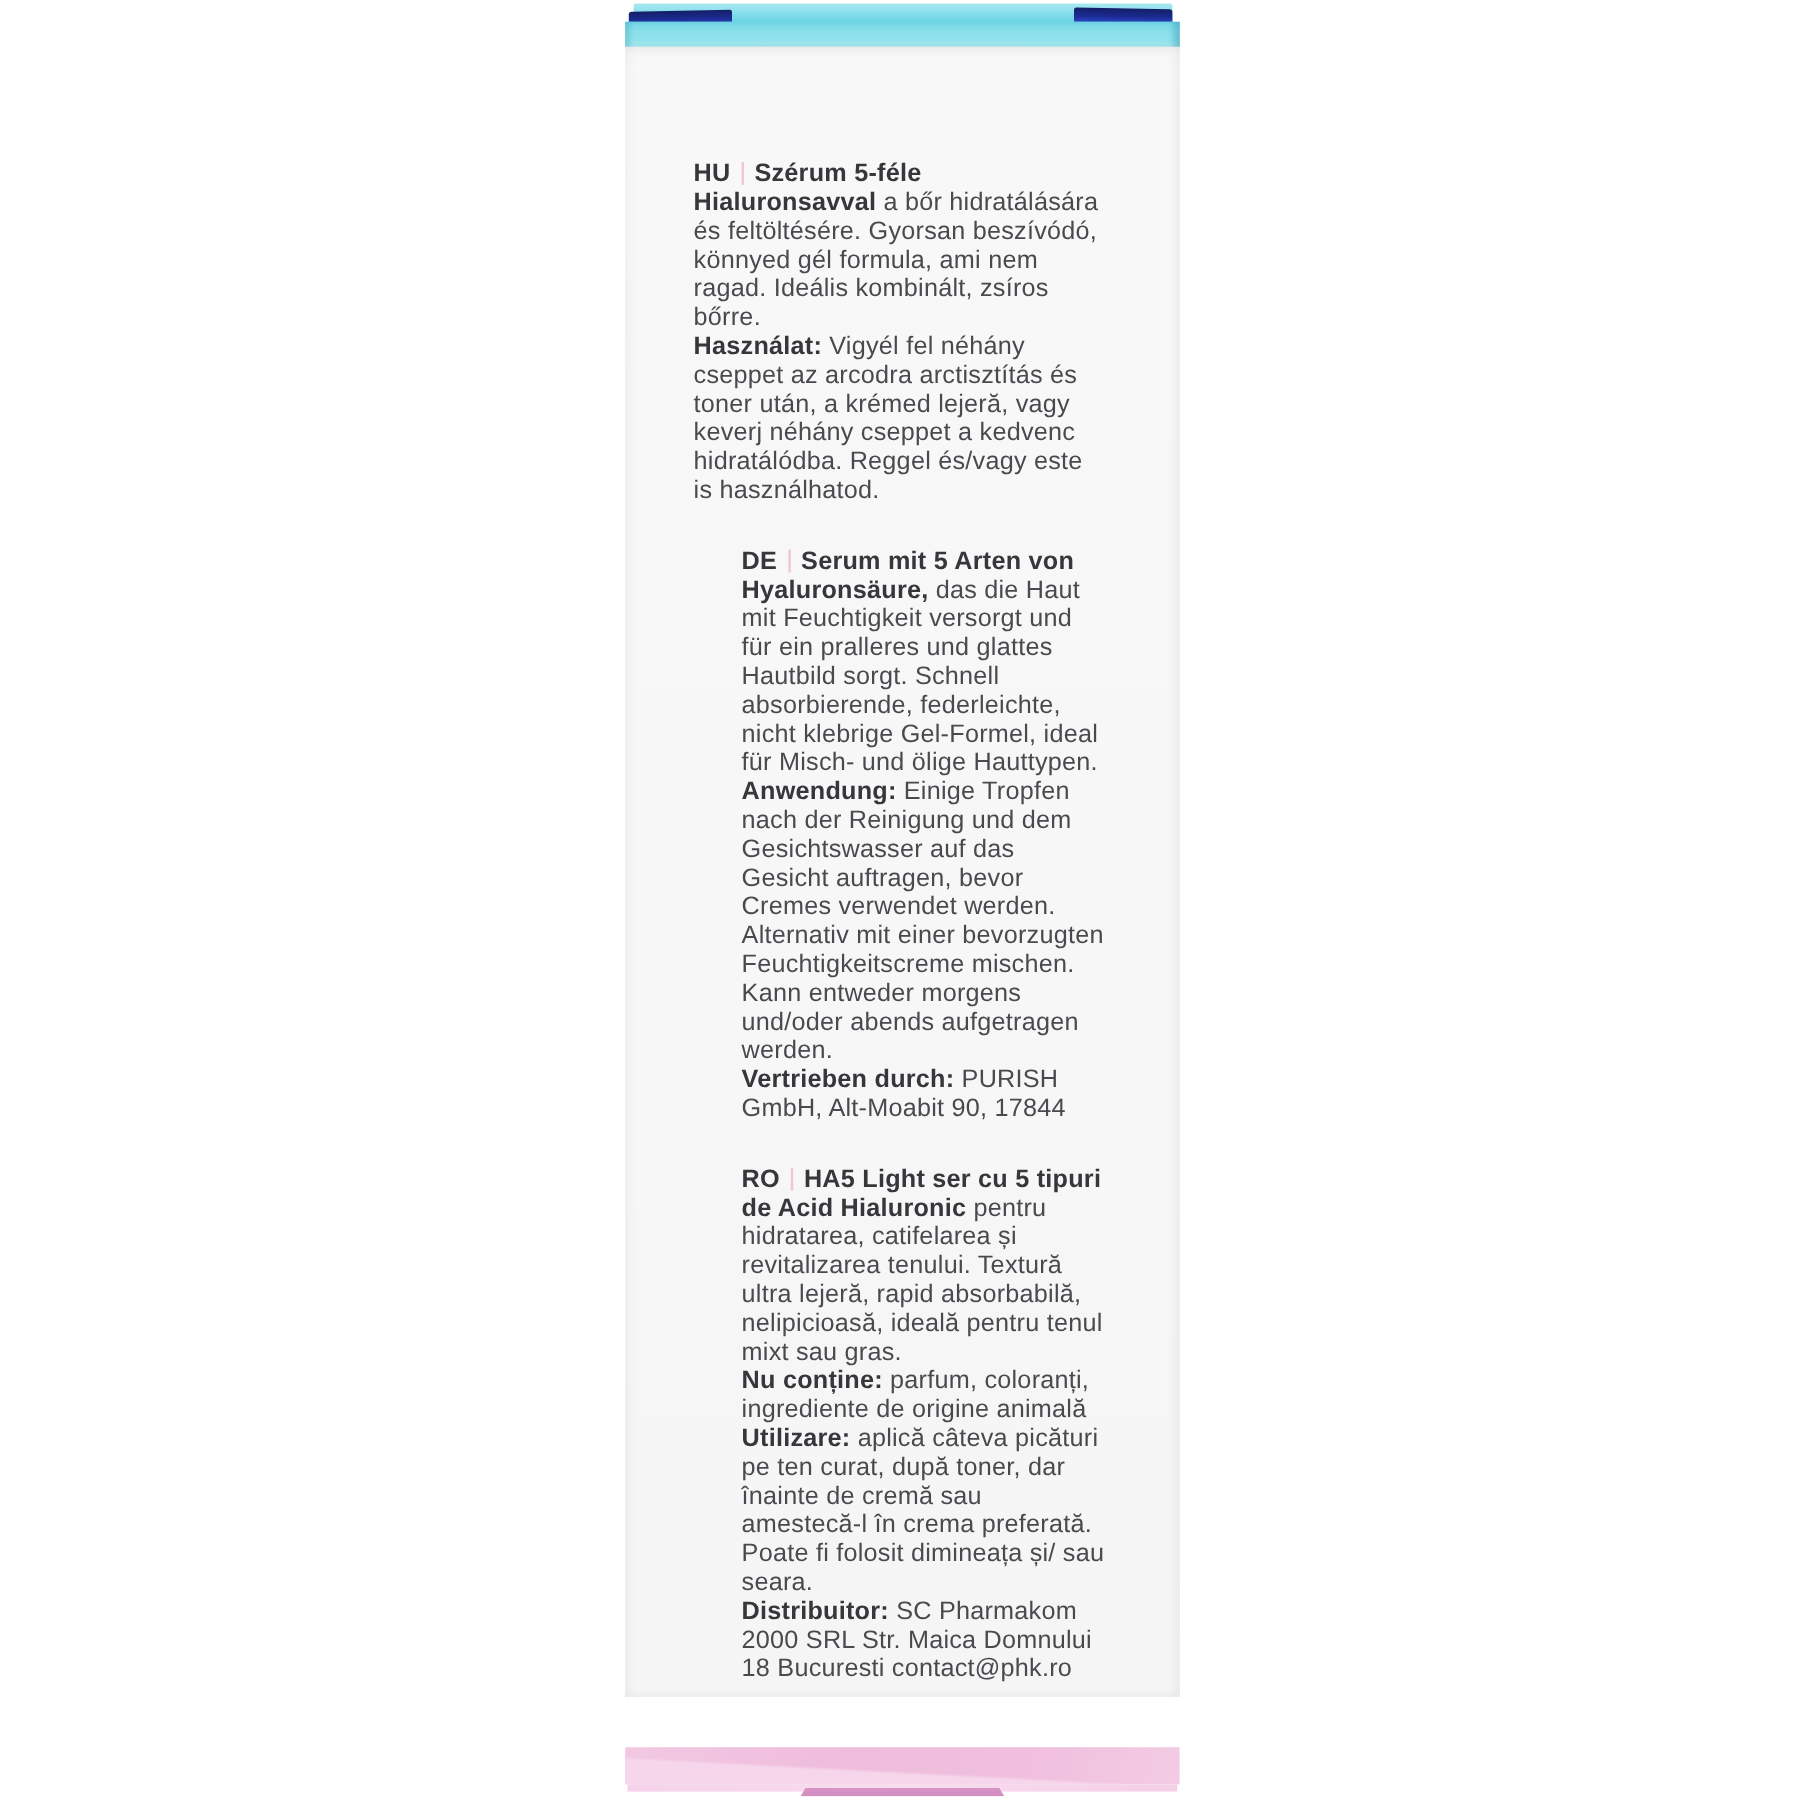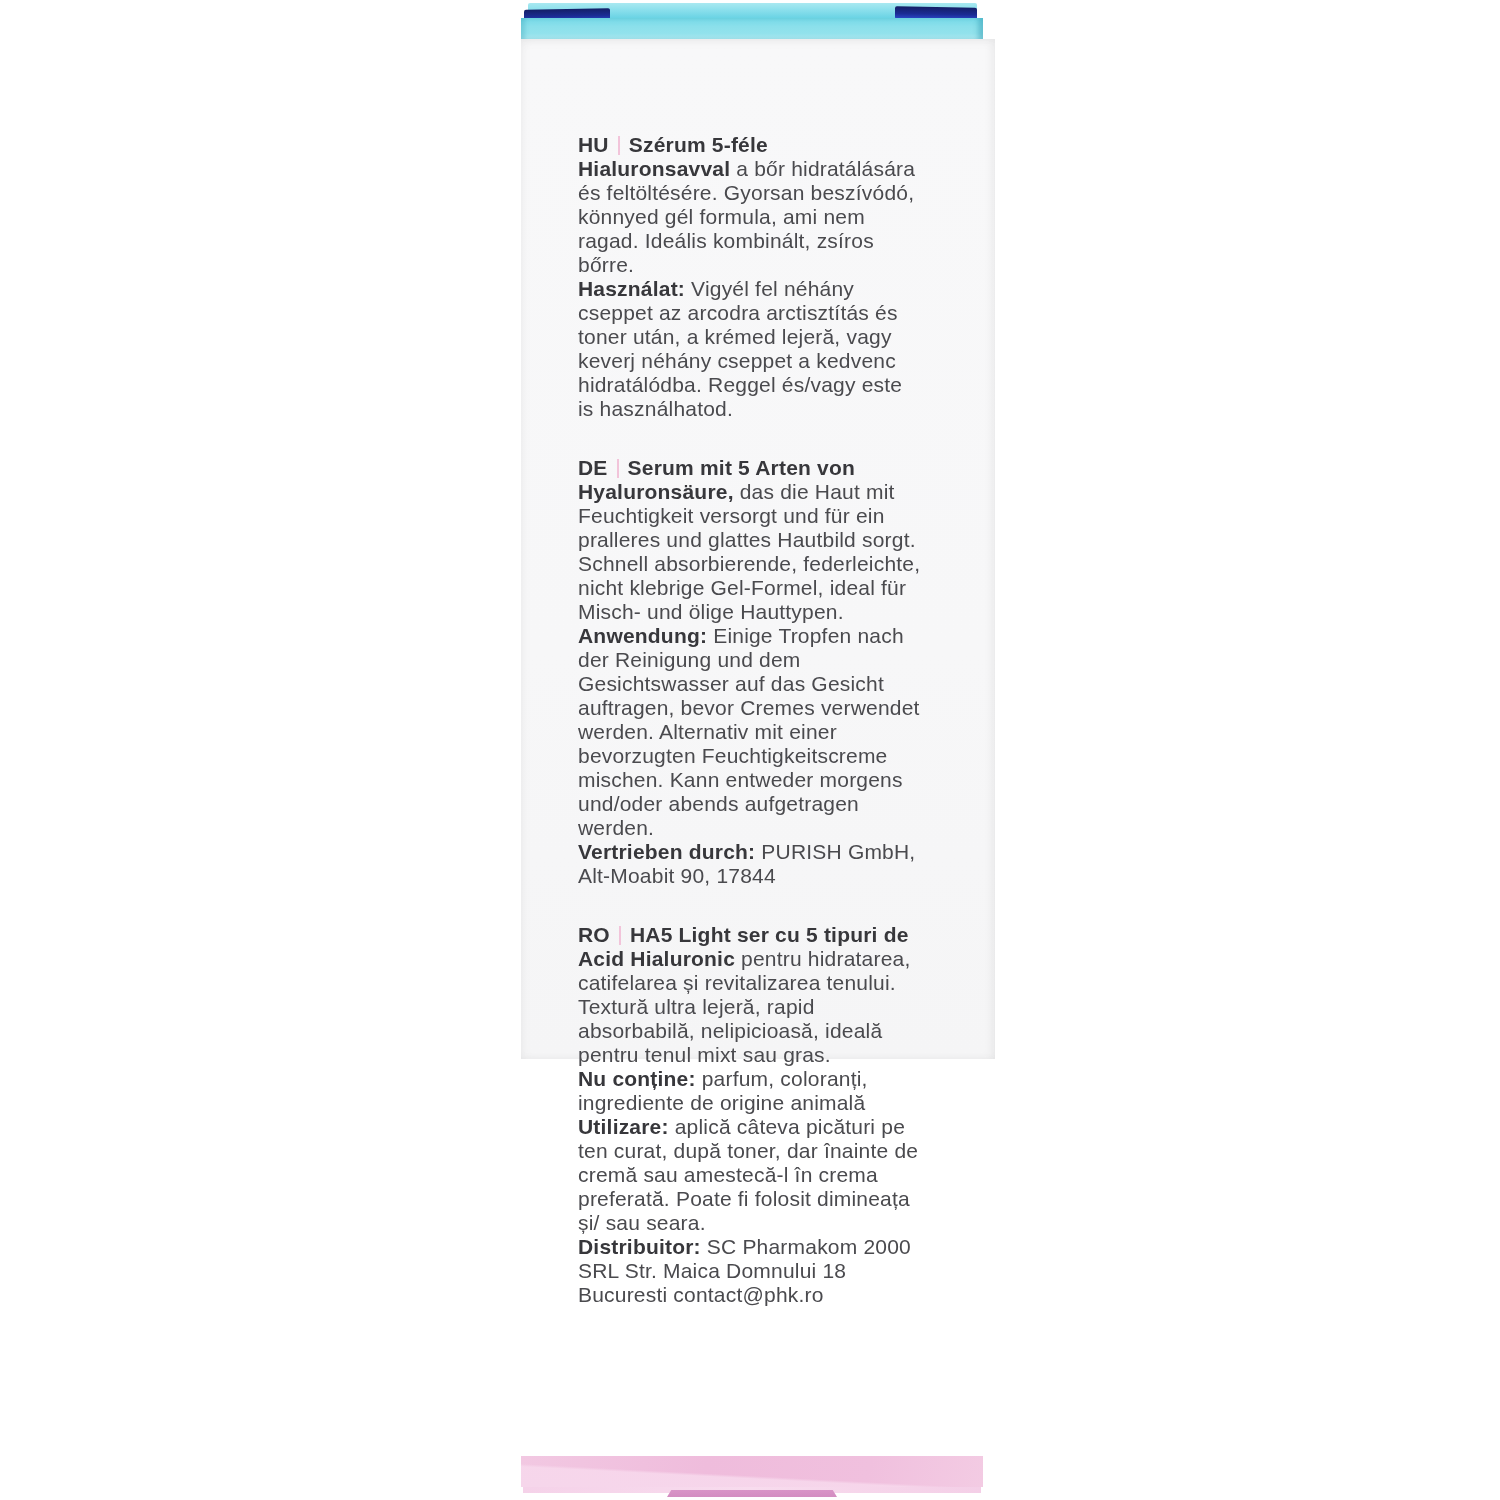--- a/index.html
+++ b/index.html
@@ -37,39 +37,38 @@
   .navy-right { right: 6px; top: 4px; width: 82px; transform: skewY(1.0deg); }
   .cap-band {
     position: absolute; top: 15px; left: 0; right: 0; height: 21px;
     background: linear-gradient(180deg, #74d8e7 0%, #8be0eb 40%, #93e2ec 75%, #aee9f1 100%);
     box-shadow: inset -7px 0 5px -2px rgba(46, 154, 176, 0.45),
                 inset 6px 0 4px -2px rgba(46, 154, 176, 0.30);
   }
 
   
   .face {
-    position: absolute; top: 36px; left: 0; width: 100%; height: 1020px;
+    position: absolute; top: 36px; left: 0; width: 100%; height: 1375px;
     background: linear-gradient(180deg, #f8f8f9 0%, #f7f7f8 60%, #f5f5f6 100%);
     box-shadow: inset -4px 0 9px rgba(0,0,0,0.045),
                 inset 4px 0 9px rgba(0,0,0,0.028),
                 inset 0 6px 10px rgba(0,0,0,0.02);
-    padding-left: 12px;
   }
 
   
   .text-col { position: absolute; left: 57px; top: 94px; width: 344px; }
   .lang {
     margin: 0;
     font-size: 21px;
     line-height: 24px;
     letter-spacing: 0.2px;
     color: #4a4a4e;
     font-weight: 400;
   }
-  .lang + .lang { margin-top: 35px; }
+  .lang + .lang { margin-top: 35px; margin-left: 40px; }
   .lang .b, .code { font-weight: 700; color: #37373b; }
   .runs { white-space: pre-line; }
   .code { display: inline; }
   .divider {
     display: inline-block;
     width: 2px; height: 19px;
     background: #f2c4da;
     margin: 0 9px;
     vertical-align: -3px;
   }

